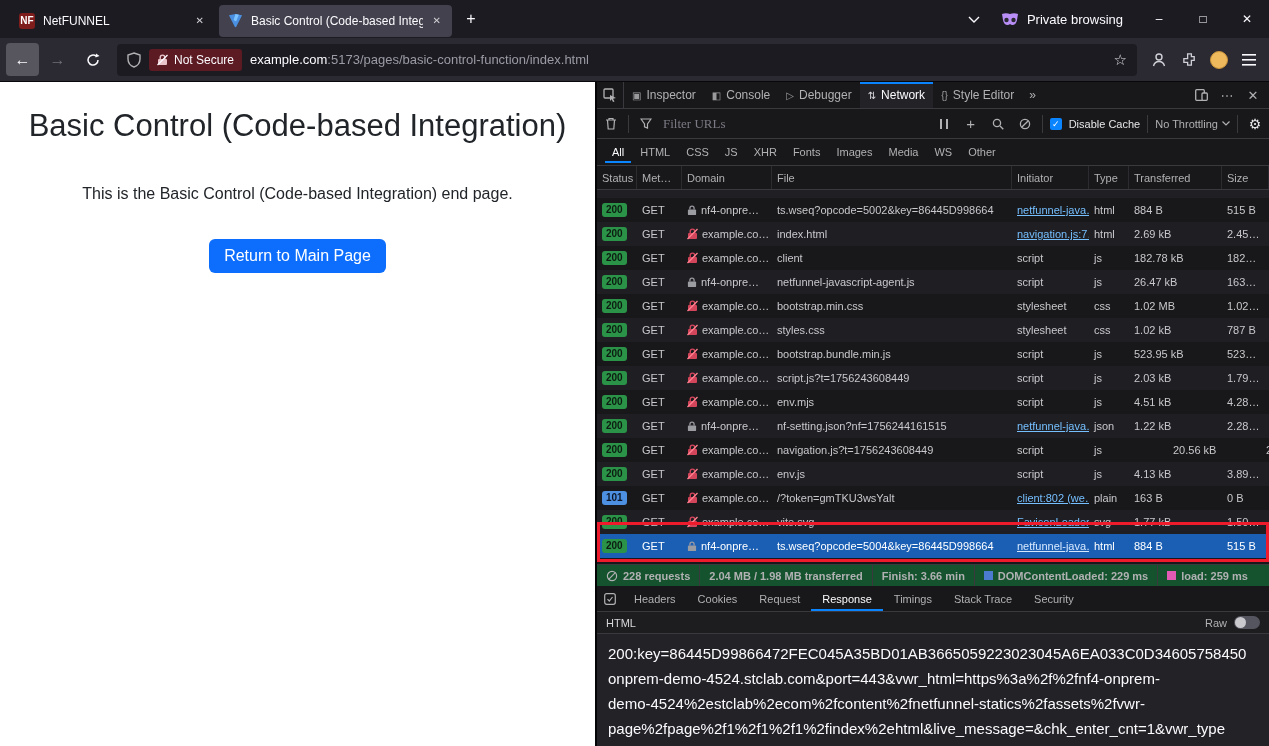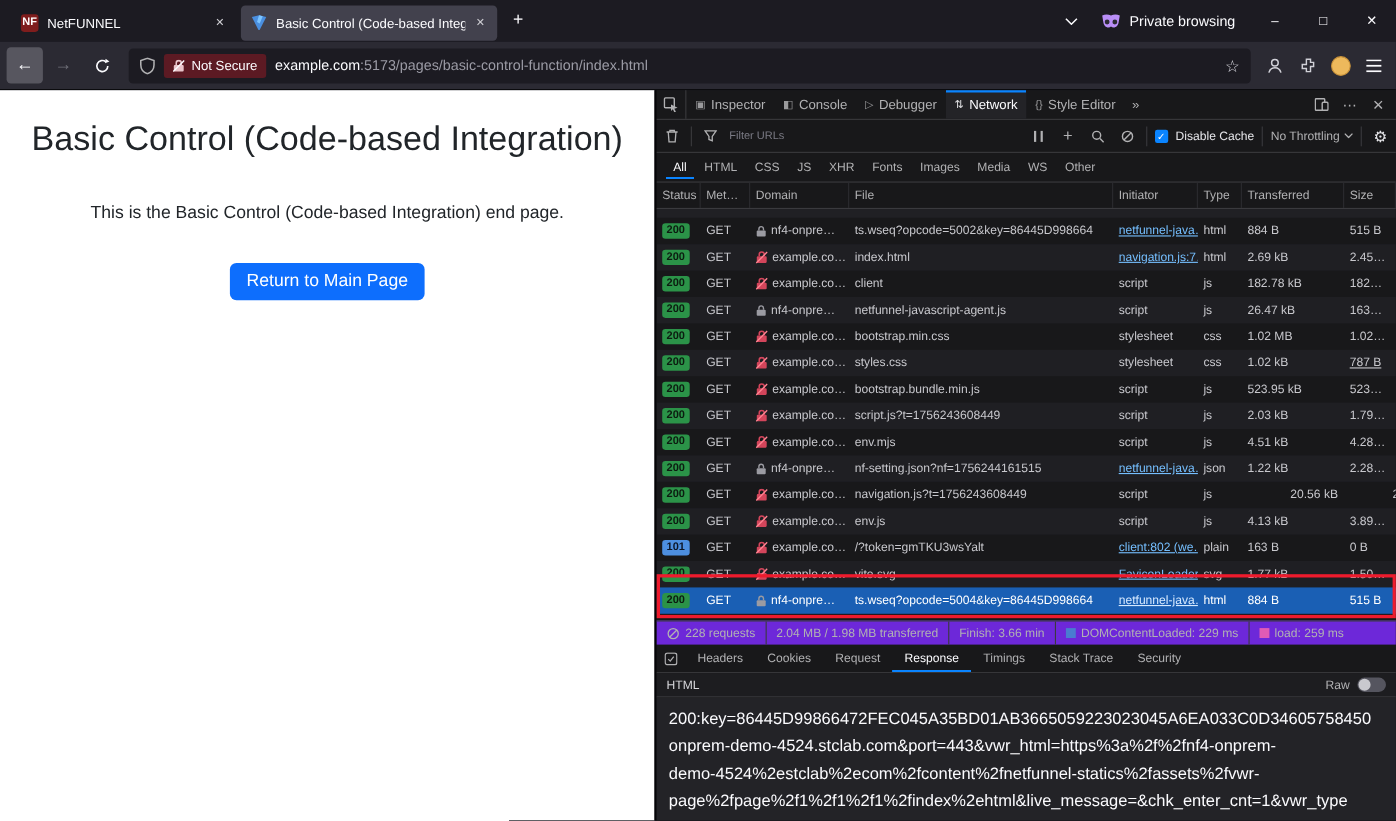--- a/index.html
+++ b/index.html
@@ -50,21 +50,21 @@
   .dt-tablist{display:flex;align-items:stretch;}
   .dt-tab{display:flex;align-items:center;gap:5px;padding:0 8px;font-size:12px;color:#b1b1b3;}
   .dt-tab.active{color:#fbfbfe;background:#232327;box-shadow:inset 0 2px 0 var(--accent,#0a84ff);}
   .dt-ti{font-size:10px;opacity:.85;}
   .dt-more{display:flex;align-items:center;padding:0 7px;font-size:12px;}
   .dt-right{margin-left:auto;display:flex;align-items:center;gap:2px;padding-right:4px;}
   .dt-iconbtn{width:24px;height:24px;display:flex;align-items:center;justify-content:center;color:#b1b1b3;font-size:13px;}
 
   .net-toolbar{height:30px;display:flex;align-items:center;border-bottom:1px solid #3a3a3e;padding:0 4px;gap:7px;}
   .tb-ic{width:20px;height:20px;display:flex;align-items:center;justify-content:center;color:#b1b1b3;flex:none;}
-  .filter-input{flex:1;min-width:40px;background:transparent;border:none;outline:none;color:#fbfbfe;font-size:10px;font-family:Liberation Sans, sans-serif;}
+  .filter-input{flex:1;min-width:40px;background:transparent;border:none;outline:none;color:#fbfbfe;font-size:13px;font-family:Liberation Serif, serif;}
   .filter-input::placeholder{color:#7b7b85;}
   .sep{width:1px;height:18px;background:#3a3a3e;flex:none;}
   .pausebars{width:8px;height:10px;border-left:2px solid #b1b1b3;border-right:2px solid #b1b1b3;}
   .plus{font-size:15px;color:#b1b1b3;}
   .cachebox{width:12px;height:12px;border-radius:2px;background:var(--accent,#0a84ff);color:#fff;font-size:9px;display:flex;align-items:center;justify-content:center;flex:none;}
   .cachelbl{color:#e6e6ea;white-space:nowrap;}
   .throttle{display:flex;align-items:center;gap:4px;white-space:nowrap;color:#b1b1b3;}
   .gear{font-size:14px;color:#e6e6ea;}
 
   .net-filters{height:27px;display:flex;align-items:center;gap:2px;padding:0 8px;border-bottom:1px solid #3a3a3e;}
@@ -79,21 +79,21 @@
   .net-row{height:24px;display:flex;align-items:center;cursor:default;}
   .net-row.alt{background:#1f1f23;}
   .net-row.sel{background:var(--sel,#1a5fb4);color:#fff;}
   .net-row.sel .nr-cell{color:#fff;}
   .nr-cell{padding:0 5px;white-space:nowrap;overflow:hidden;height:100%;display:flex;align-items:center;gap:4px;flex:none;color:#c8c8cd;}
   .badge{padding:0 4px;height:14px;line-height:14px;border-radius:3px;background:var(--ok,#2b9348);color:#0c1c10;font-weight:700;font-size:10px;}
   .badge.info{background:var(--info,#4d8fe0);color:#0c1626;}
   .link{color:var(--link,#75bfff);text-decoration:underline;}
   .net-row.sel .link{color:#d6e9ff;}
 
-  .net-status{height:22px;display:flex;align-items:stretch;border-top:1px solid #3a3a3e;background:#6d28d9;color:#b1b1b3;}
+  .net-status{height:22px;display:flex;align-items:stretch;border-top:1px solid #3a3a3e;background:#14532d;color:#b1b1b3;font-weight:bold;}
   .ns-item{display:flex;align-items:center;gap:5px;padding:0 9px;border-right:1px solid #3a3a3e;white-space:nowrap;}
   .swatch{width:9px;height:9px;flex:none;}
 
   .detail-tabs{height:26px;display:flex;align-items:stretch;border-bottom:1px solid #3a3a3e;}
   .dtab{padding:0 11px;display:flex;align-items:center;color:#b1b1b3;font-size:11px;}
   .dtab.active{color:#fbfbfe;box-shadow:inset 0 -2px 0 var(--accent,#0a84ff);}
   .dtab-lead{width:26px;display:flex;align-items:center;justify-content:center;}
 
   .html-row{height:22px;display:flex;align-items:center;padding:0 9px;border-bottom:1px solid #3a3a3e;background:#1d1d20;color:#d7d7db;}
   .raw{margin-left:auto;display:flex;align-items:center;gap:7px;color:#b1b1b3;}
@@ -447,21 +447,21 @@
               </svg>
             </span>
             <span>example.co…</span>
           </div>
           <div class="nr-cell" style="width: 240px;">styles.css</div>
           <div class="nr-cell" style="width: 77px;">
             <span>stylesheet</span>
           </div>
           <div class="nr-cell" style="width: 40px;">css</div>
           <div class="nr-cell" style="width: 93px;">1.02 kB</div>
-          <div class="nr-cell" style="width: 47px; text-decoration: underline;">787 B</div>
+          <div class="nr-cell" style="width: 47px;">787 B</div>
         </div>
         <div class="net-row">
           <div class="nr-cell" style="width: 40px;">
             <span class="badge">200</span>
           </div>
           <div class="nr-cell" style="width: 45px;">GET</div>
           <div class="nr-cell" style="width: 90px;">
             <span>
               <svg width="11" height="12" viewBox="0 0 11 12">
                 <path fill="#d3455b" d="M2 5h7a1 1 0 0 1 1 1v4a1 1 0 0 1-1 1H2a1 1 0 0 1-1-1V6a1 1 0 0 1 1-1z"></path>

